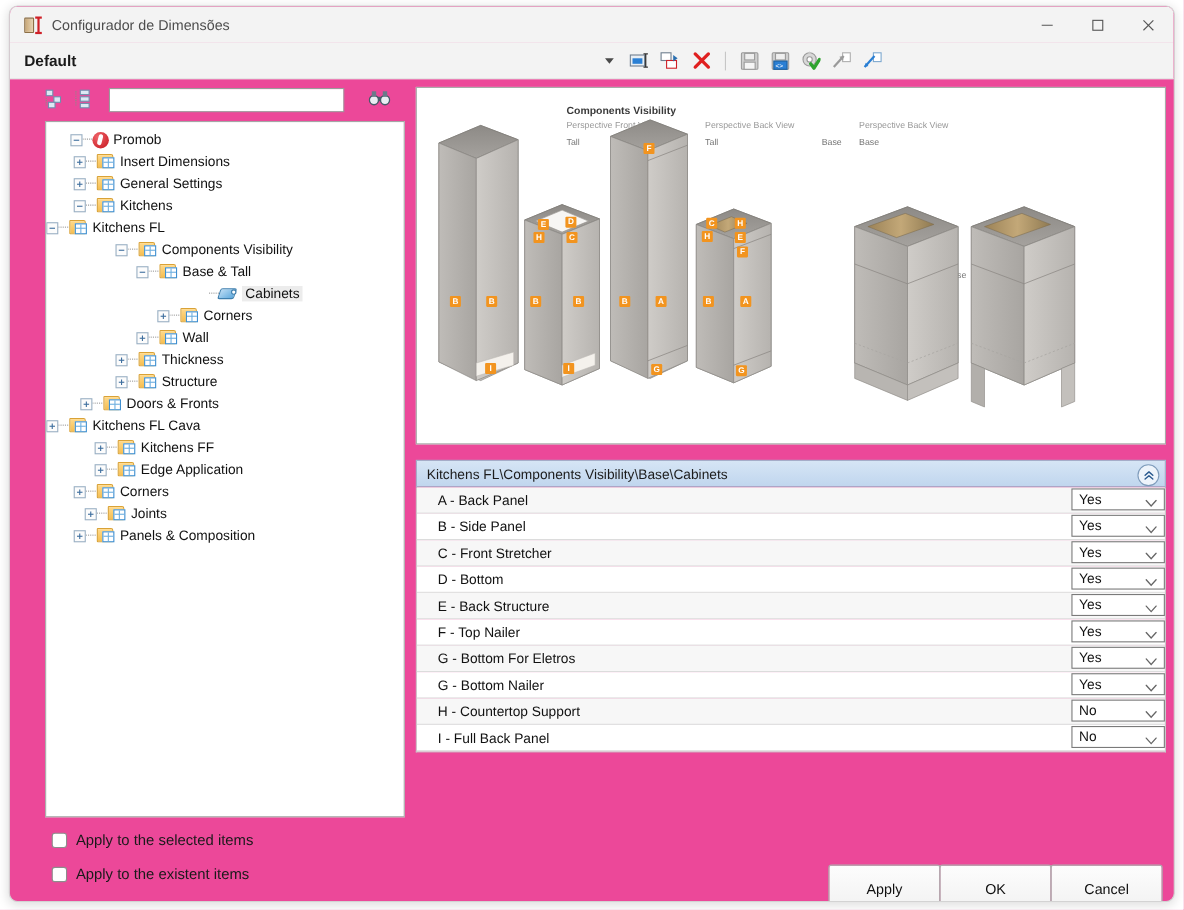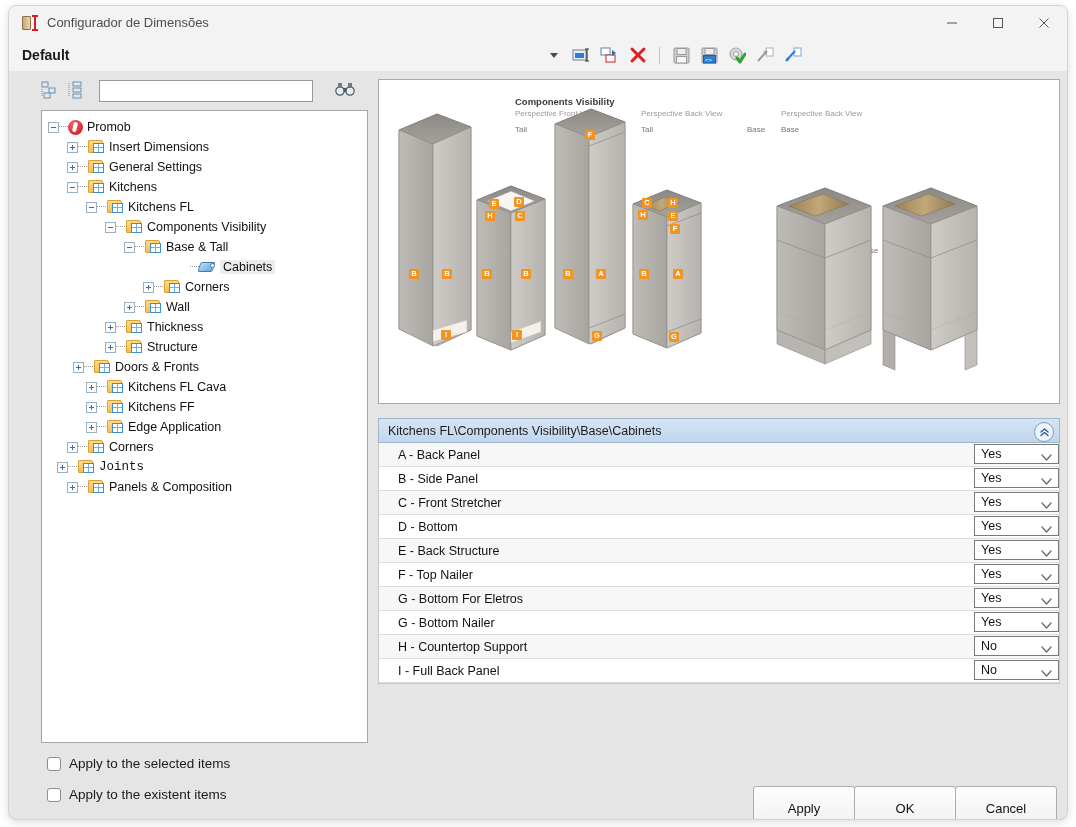--- a/index.html
+++ b/index.html
@@ -6,21 +6,21 @@
     margin: 0; padding: 0;
     width: 1076px; height: 827px;
     background: #ffffff;
     font-family: "Liberation Sans", sans-serif;
     overflow: hidden;
   }
   #window {
     position: absolute;
     left: 8px; top: 5px;
     width: 1060px; height: 815px;
-    background: #e5e5e5;
+    background: #ec4899;
     border: 1px solid #d3d3d3;
     border-radius: 8px;
     box-sizing: border-box;
     box-shadow: 0 2px 10px rgba(0,0,0,0.14);
     overflow: hidden;
   }
   
   #titlebar {
     position: absolute; left:0; top:0; width: 100%; height: 33px;
     background: #f3f3f3;
@@ -313,21 +313,21 @@
           <circle cx="15" cy="9" r="4.2" fill="#e9eef3" stroke="#4a5a6a" stroke-width="1.2"></circle>
           <rect x="3" y="1" width="4" height="5" fill="#6a7a8a"></rect>
           <rect x="13" y="1" width="4" height="5" fill="#6a7a8a"></rect>
           <rect x="8.5" y="6" width="3" height="4" fill="#4a5a6a"></rect>
         </svg>
       </div>
     </div>
 
     <div id="tree-box">
       <div id="tree-items">
-          <div class="tnode" style="padding-left: 6px;">
+          <div class="tnode" style="padding-left: 6px; margin-left: 16px;">
             <div class="expander">
               <span class="h"></span>
             </div>
             <div class="dots"></div>
             <div class="promob-ic"></div>
             <span class="lbl">Promob</span>
           </div>
           <div class="tnode" style="padding-left: 25px;">
             <div class="expander">
               <span class="h"></span>
@@ -356,21 +356,21 @@
             <div class="expander">
               <span class="h"></span>
             </div>
             <div class="dots"></div>
             <div class="folder">
               <div class="back"></div>
               <div class="grid"></div>
             </div>
             <span class="lbl">Kitchens</span>
           </div>
-          <div class="tnode" style="padding-left: 44px;">
+          <div class="tnode" style="">
             <div class="expander">
               <span class="h"></span>
             </div>
             <div class="dots"></div>
             <div class="folder">
               <div class="back"></div>
               <div class="grid"></div>
             </div>
             <span class="lbl">Kitchens FL</span>
           </div>
@@ -458,69 +458,69 @@
               <span class="h"></span>
               <span class="v"></span>
             </div>
             <div class="dots"></div>
             <div class="folder">
               <div class="back"></div>
               <div class="grid"></div>
             </div>
             <span class="lbl">Doors &amp; Fronts</span>
           </div>
+          <div class="tnode" style="">
+            <div class="expander">
+              <span class="h"></span>
+              <span class="v"></span>
+            </div>
+            <div class="dots"></div>
+            <div class="folder">
+              <div class="back"></div>
+              <div class="grid"></div>
+            </div>
+            <span class="lbl">Kitchens FL Cava</span>
+          </div>
           <div class="tnode" style="padding-left: 44px;">
             <div class="expander">
               <span class="h"></span>
               <span class="v"></span>
             </div>
             <div class="dots"></div>
             <div class="folder">
               <div class="back"></div>
               <div class="grid"></div>
             </div>
-            <span class="lbl">Kitchens FL Cava</span>
+            <span class="lbl">Kitchens FF</span>
           </div>
           <div class="tnode" style="padding-left: 44px;">
             <div class="expander">
               <span class="h"></span>
               <span class="v"></span>
             </div>
             <div class="dots"></div>
             <div class="folder">
               <div class="back"></div>
               <div class="grid"></div>
             </div>
-            <span class="lbl">Kitchens FF</span>
-          </div>
-          <div class="tnode" style="padding-left: 44px;">
-            <div class="expander">
-              <span class="h"></span>
-              <span class="v"></span>
-            </div>
-            <div class="dots"></div>
-            <div class="folder">
-              <div class="back"></div>
-              <div class="grid"></div>
-            </div>
             <span class="lbl">Edge Application</span>
           </div>
           <div class="tnode" style="padding-left: 25px;">
             <div class="expander">
               <span class="h"></span>
               <span class="v"></span>
             </div>
             <div class="dots"></div>
             <div class="folder">
               <div class="back"></div>
               <div class="grid"></div>
             </div>
             <span class="lbl">Corners</span>
           </div>
-          <div class="tnode" style="padding-left: 15px; font-family: Liberation Mono, monospace;">
+          <div class="tnode" style="padding-left: 35px;">
             <div class="expander">
               <span class="h"></span>
               <span class="v"></span>
             </div>
             <div class="dots"></div>
             <div class="folder">
               <div class="back"></div>
               <div class="grid"></div>
             </div>
             <span class="lbl">Joints</span>

